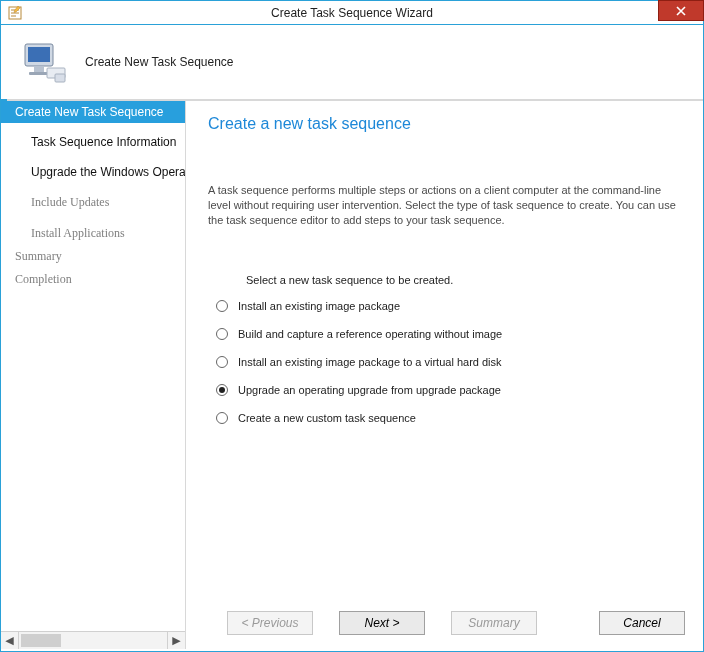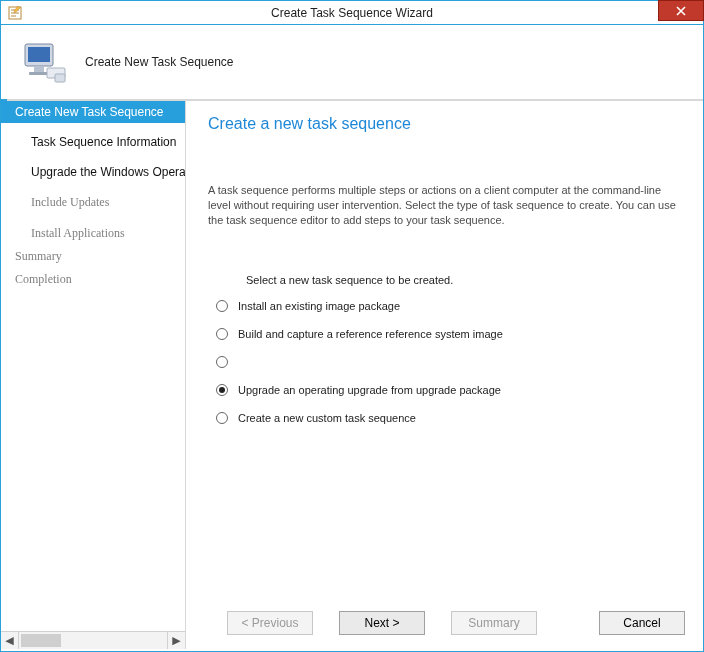--- a/index.html
+++ b/index.html
@@ -41,21 +41,21 @@
   .content { flex:1; padding:14px 22px 12px 22px; display:flex; flex-direction:column; position:relative; }
   .pagetitle { font-size:16px; color:#1e88d8; margin-bottom:40px; }
   .desc { font-size:11px; color:#4b4b4b; line-height:1.35; margin-bottom:46px;margin-top:10px; }
   .selectlbl { font-size:11px; color:#222; margin-bottom:14px;margin-left:38px; }
 
   .radios { }
   .radio { display:flex; align-items:center; font-size:11px; color:#222; margin-bottom:16px; cursor:pointer; }
   .rbullet { width:12px; height:12px; border:1px solid #666; border-radius:50%; margin-right:10px; margin-left:8px; display:flex; align-items:center; justify-content:center; background:#fff; }
   .rbullet.checked::after { content:""; width:6px; height:6px; background:#222; border-radius:50%; display:block; }
 
-  .footer { position:absolute; left:0; right:0; bottom:10px; padding:8px 18px 4px 18px; display:flex; justify-content:flex-end; gap:26px; }
+  .footer { position:absolute; left:0; right:0; bottom:10px; padding:8px 18px 4px 18px; display:flex; justify-content:flex-end; gap:26px;font-style:italic; }
   .btn { min-width:86px; height:24px; font-size:12px; background:#f0f0f0; border:1px solid #a0a0a0; display:flex; align-items:center; justify-content:center; cursor:pointer; }
   .btn.disabled { color:#9a9a9a; border-color:#c8c8c8; background:#f4f4f4; cursor:default; }
   .btn.primary { background:#eaeaea; }
   .spacer { width:10px; }
 </style>
 </head>
 <body>
 
 <div class="outer">
 
@@ -118,24 +118,25 @@
       <div class="pagetitle">Create a new task sequence</div>
       <div class="desc">A task sequence performs multiple steps or actions on a client computer at the command-line level without requiring user intervention. Select the type of task sequence to create. You can use the task sequence editor to add steps to your task sequence.</div>
       <div class="selectlbl">Select a new task sequence to be created.</div>
       <div class="radios" id="radios">
           <div class="radio">
             <span class="rbullet"></span>
             <span>Install an existing image package</span>
           </div>
           <div class="radio">
             <span class="rbullet"></span>
-            <span>Build and capture a reference reference system image</span>
+            <span>Build and capture a reference operating without image</span>
           </div>
           <div class="radio">
             <span class="rbullet"></span>
+            <span>Install an existing image package to a virtual hard disk</span>
           </div>
           <div class="radio">
             <span class="rbullet checked"></span>
             <span>Upgrade an operating upgrade from upgrade package</span>
           </div>
           <div class="radio">
             <span class="rbullet"></span>
             <span>Create a new custom task sequence</span>
           </div>
         </div>

